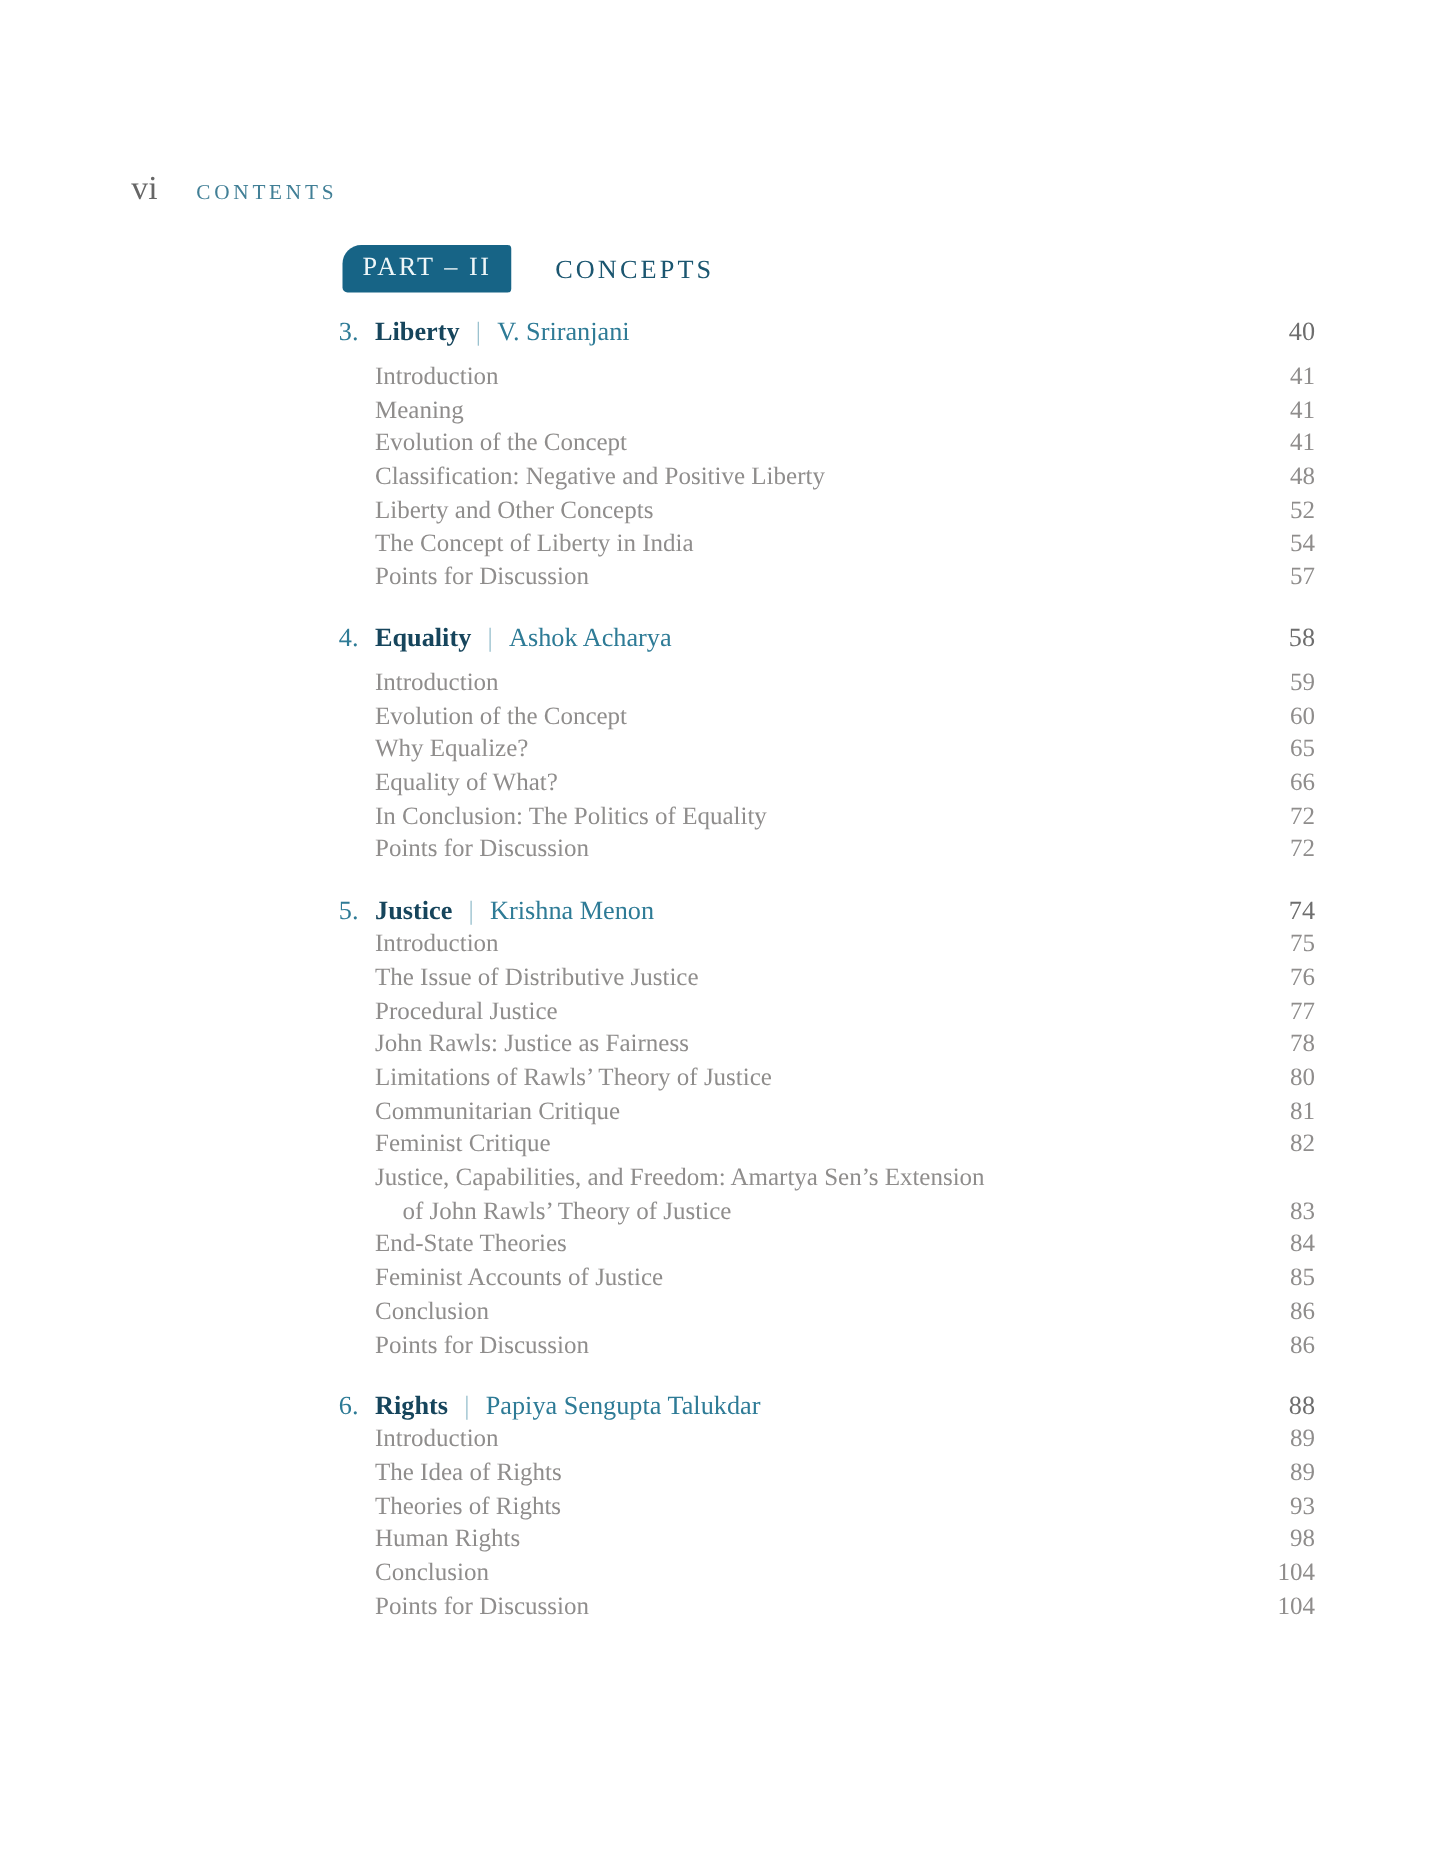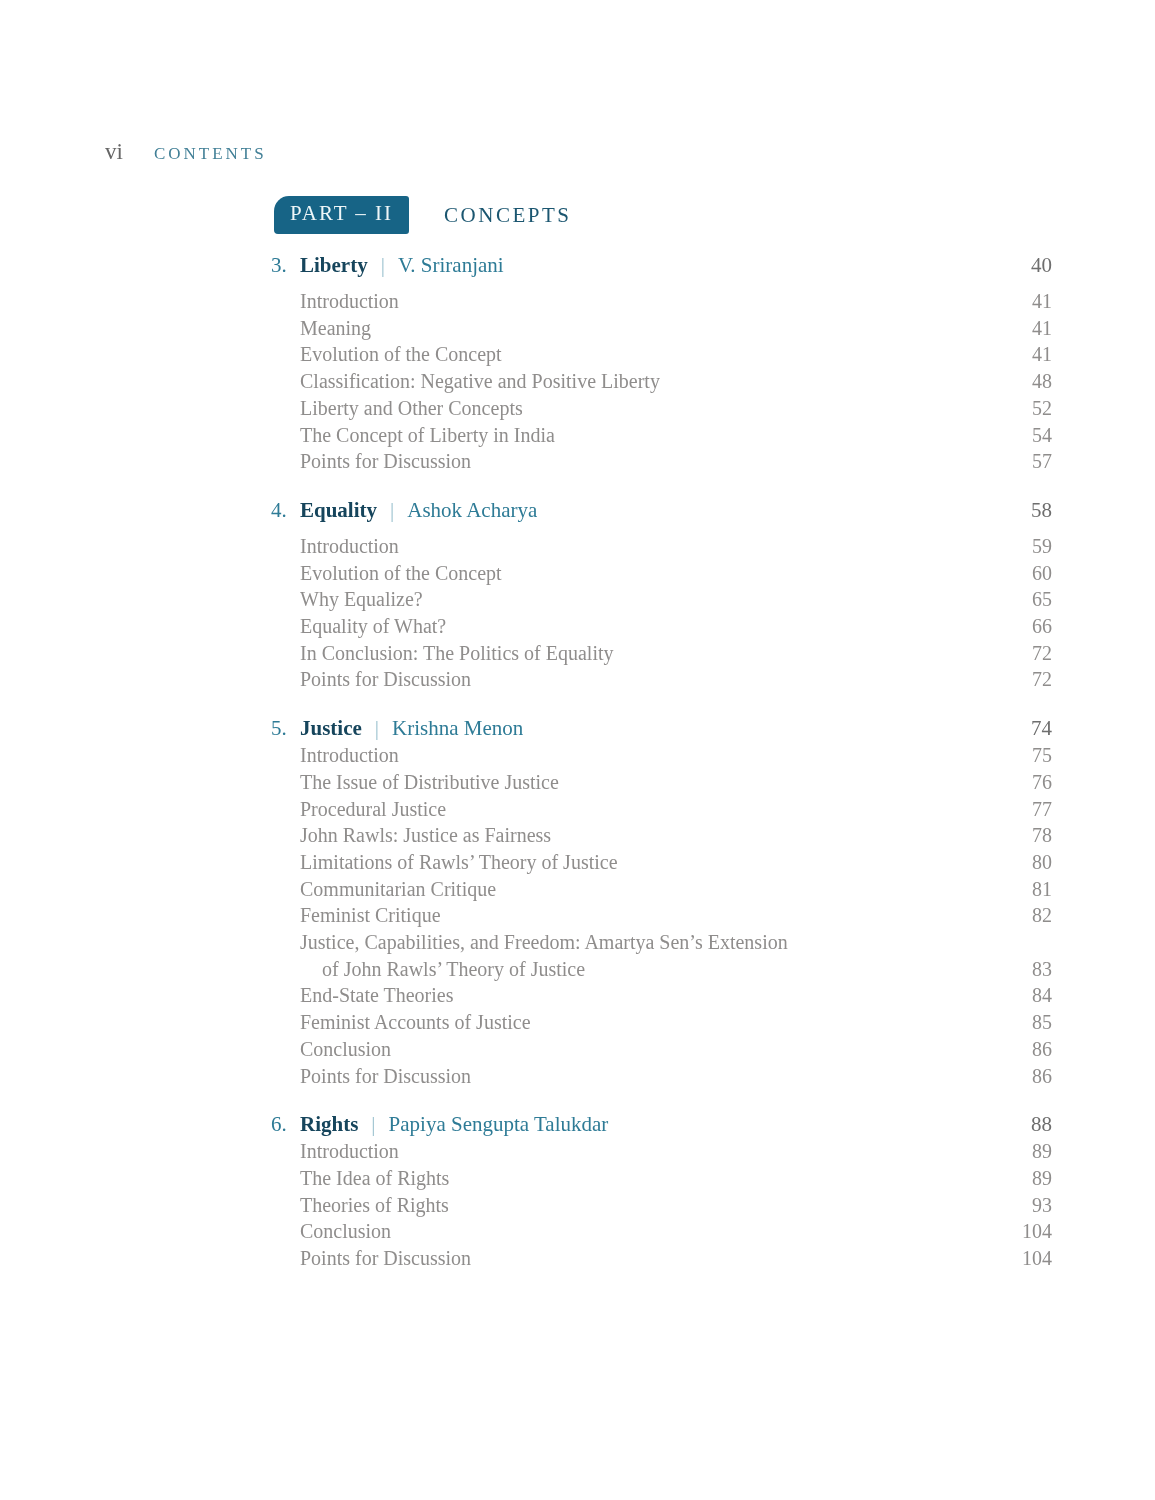--- a/index.html
+++ b/index.html
@@ -26,21 +26,21 @@
   }
   .running-head {
     position: absolute;
     left: 105px;
     top: 112px;
     display: flex;
     align-items: baseline;
     gap: 31px;
   }
   .folio {
-    font-size: 23px;
+    font-size: 27px;
     color: var(--folio-gray);
   }
   .running-title {
     font-size: 17px;
     letter-spacing: 3px;
     color: var(--running-teal);
     margin-top: 32px;
   }
   .toc {
     position: absolute;
@@ -340,20 +340,25 @@
     <span class="spacer"></span>
     <span class="page">89</span>
   </div>
 
   <div class="row section-row">
     <span class="section-label">Theories of Rights</span>
     <span class="spacer"></span>
     <span class="page">93</span>
   </div>
 
+  <div class="row section-row">
+    <span class="section-label">Human Rights</span>
+    <span class="spacer"></span>
+    <span class="page">98</span>
+  </div>
 
 
   <div class="row section-row">
     <span class="section-label">Conclusion</span>
     <span class="spacer"></span>
     <span class="page">104</span>
   </div>
 
   <div class="row section-row">
     <span class="section-label">Points for Discussion</span>

